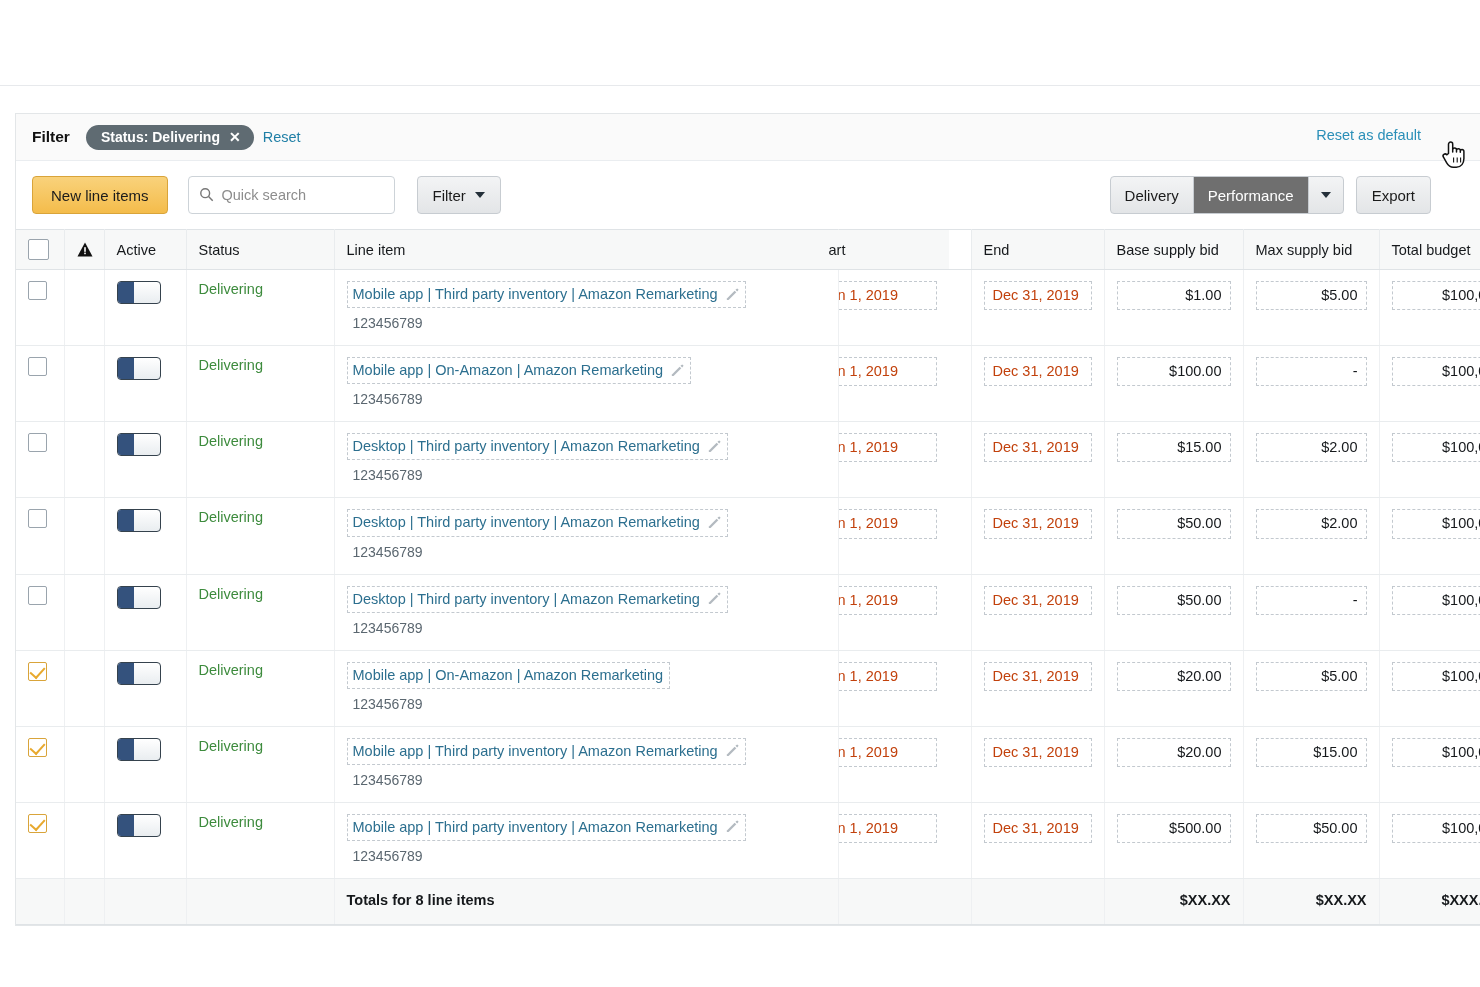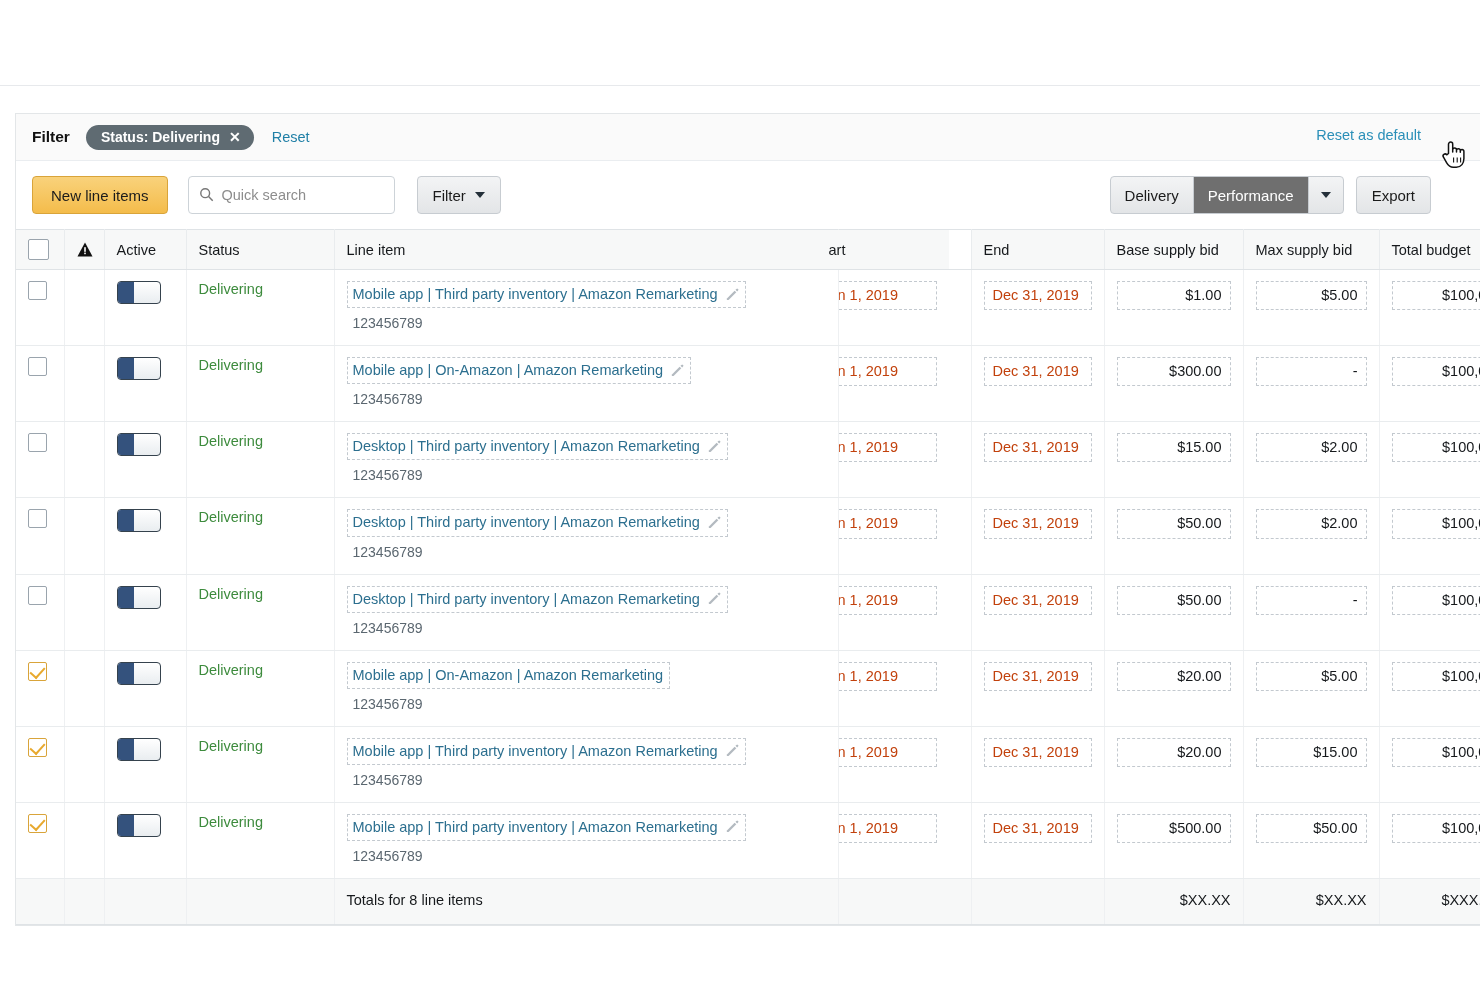--- a/index.html
+++ b/index.html
@@ -67,21 +67,21 @@
     line-height: 1;
     cursor: pointer;
   }
   .chip-x {
     font-size: 14px;
     font-weight: bold;
     line-height: 1;
     color: #ffffff;
   }
   .reset-link {
-    margin-left: 18px;
+    margin-left: 9px;
     color: #1f7fa6;
     font-size: 14.5px;
     cursor: pointer;
   }
   .save-default {
     position: absolute;
     right: 72px;
     top: 13px;
     color: #2a8fb8;
     font-size: 14.5px;
@@ -313,21 +313,21 @@
     left: -22px;
   }
   td.start-cell { overflow: hidden; }
 
   
   tr.totals td {
     background: #f7f8f8;
     height: 46px;
     padding-top: 13px;
     border-bottom: 1px solid #dfe3e6;
-    font-weight: normal;
+    font-weight: bold;
     color: #16191c;
   }
 
   
   .cursor {
     position: absolute;
     left: 1441px; top: 139px;
     width: 26px; height: 30px;
     pointer-events: none;
     z-index: 50;
@@ -475,21 +475,21 @@
                   <path d="M10.2 2.0 L11.2 1.0 a1.1 1.1 0 0 1 1.6 0 l0.2 0.2 a1.1 1.1 0 0 1 0 1.6 L12 3.8 Z" fill="#9aa3ab"></path>
                 </svg>
               </span><div class="subid">123456789</div></td>
             <td class="start-cell">
               <span class="ed date-ed">n 1, 2019</span>
             </td>
             <td>
               <span class="ed date-ed">Dec 31, 2019</span>
             </td>
             <td class="num">
-              <span class="ed num-ed" style="min-width:88px">$300.00</span>
+              <span class="ed num-ed" style="min-width:88px">$100.00</span>
             </td>
             <td class="num">
               <span class="ed num-ed" style="min-width:88px">-</span>
             </td>
             <td class="num">
               <span class="ed num-ed" style="min-width:92px">$100,000</span>
             </td>
           </tr>
           <tr>
             <td>

